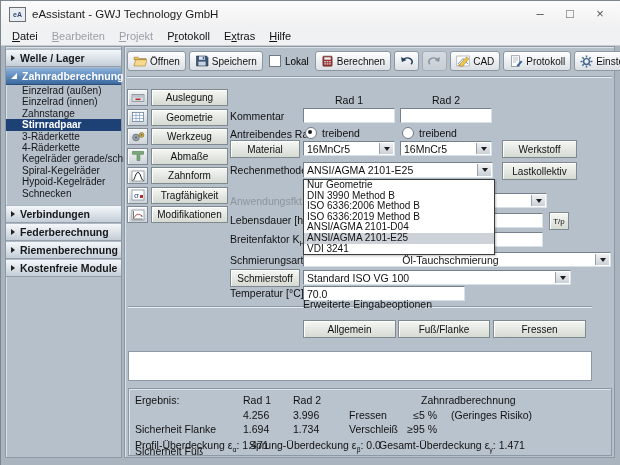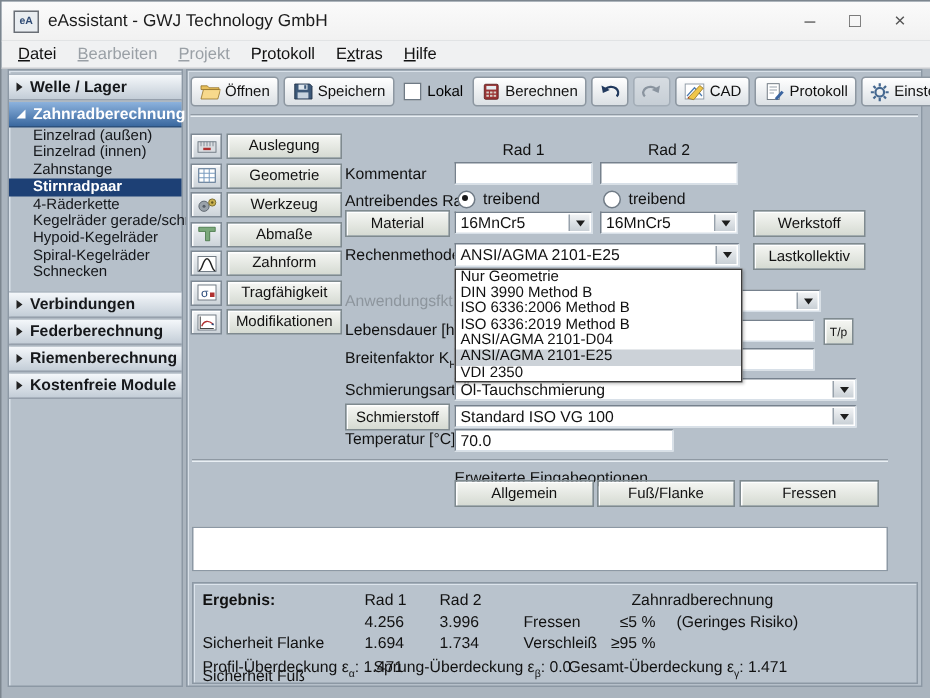--- a/index.html
+++ b/index.html
@@ -54,21 +54,21 @@
   
   .popup{position:absolute;left:178px;top:132px;width:190px;background:#fff;border:1px solid #3c3c3c;z-index:10;box-shadow:1px 1px 2px rgba(0,0,0,.25);}
   .popt{height:10.6px;line-height:10.6px;font-size:10px;color:#111;padding-left:3px;white-space:nowrap;}
   .popt.sel{background:#ccd2d8;}
   
   .results{position:absolute;left:3px;top:341px;width:482px;height:66px;border:1px solid #8c98a4;box-shadow:inset 1px 1px 0 #dce4ec;background:#b9c3cd;}
   .rtxt{position:absolute;font-size:10.5px;color:#111;white-space:nowrap;}
   .rval{position:absolute;font-size:10.5px;color:#111;width:46px;}
   .rright{text-align:right;}
   .msgbox{position:absolute;left:3px;top:304px;width:462px;height:28px;background:#fff;border:1px solid #8c98a4;}
-  .advlabel{position:absolute;left:178px;top:251px;font-size:10.5px;color:#111;margin-top:15px;}
+  .advlabel{position:absolute;left:178px;top:251px;font-size:10.5px;color:#111;}
   svg{display:block;}
 </style>
 </head>
 <body>
 
 <div id="win">
 
   <div class="titlebar">
     <div class="appicon">eA</div>
     <span class="wtitle">eAssistant - GWJ Technology GmbH</span>
@@ -95,24 +95,25 @@
           <span>Welle / Lager</span>
         </div>
       <div class="shead active">
           <span class="tri-exp"></span>
           <span>Zahnradberechnung</span>
         </div>
       <div class="sitem">Einzelrad (außen)</div>
       <div class="sitem">Einzelrad (innen)</div>
       <div class="sitem">Zahnstange</div>
       <div class="sitem sel">Stirnradpaar</div>
+      <div class="sitem">3-Räderkette</div>
       <div class="sitem">4-Räderkette</div>
       <div class="sitem">Kegelräder gerade/schräg</div>
+      <div class="sitem">Spiral-Kegelräder</div>
       <div class="sitem">Hypoid-Kegelräder</div>
-      <div class="sitem">Spiral-Kegelräder</div>
       <div class="sitem">Schnecken</div>
       <div class="sgap"></div>
       <div class="shead">
           <span class="tri-col"></span>
           <span>Verbindungen</span>
         </div>
       <div class="shead">
           <span class="tri-col"></span>
           <span>Federberechnung</span>
         </div>
@@ -334,66 +335,66 @@
     <span class="flabel" style="top:167px;">Lebensdauer [h]</span>
     <input class="field" style="left: 178px; top: 166px; width: 240px; height: 15px;" value="">
     <div class="btn3d abs" style="left:424px;top:165px;width:18px;height:16px;font-size:8px;">
         <span>T/p</span>
       </div>
 
     <span class="flabel" style="top:186px;"><span>Breitenfaktor K</span><sub>Hβ</sub><span> [-]</span></span>
     <input class="field" style="left: 178px; top: 185px; width: 240px; height: 15px;" value="">
 
     <span class="flabel" style="top:207px;">Schmierungsart</span>
-    <div class="field combo" style="left:178px;top:205px;width:268px;height:15px;">
+    <div class="field combo" style="left:178px;top:205px;width:308px;height:15px;justify-content:center;">
         <span>Öl-Tauchschmierung</span>
         <span class="arrowbox">
           <i></i>
         </span>
       </div>
 
     <div class="btn3d abs" style="left:105px;top:222px;width:68px;height:16px;">
         <span>Schmierstoff</span>
       </div>
     <div class="field combo" style="left:178px;top:223px;width:268px;height:15px;">
         <span>Standard ISO VG 100</span>
         <span class="arrowbox">
           <i></i>
         </span>
       </div>
 
     <span class="flabel" style="top:240px;">Temperatur [°C]</span>
-    <input class="field" style="left: 178px; top: 239px; width: 146px; height: 15px;" value="70.0">
+    <input class="field" style="left: 178px; top: 239px; width: 162px; height: 15px;" value="70.0">
 
     <div class="popup">
       <div class="popt">Nur Geometrie</div>
       <div class="popt">DIN 3990 Method B</div>
       <div class="popt">ISO 6336:2006 Method B</div>
       <div class="popt">ISO 6336:2019 Method B</div>
       <div class="popt">ANSI/AGMA 2101-D04</div>
       <div class="popt sel">ANSI/AGMA 2101-E25</div>
-      <div class="popt">VDI 2350</div>
+      <div class="popt">VDI 3241</div>
     </div>
 
     <div class="groove" style="position:absolute;left:3px;right:22px;top:259px;"></div>
     <div class="advlabel">Erweiterte Eingabeoptionen</div>
     <div class="btn3d abs" style="left:178px;top:273px;width:91px;height:16px;">
         <span>Allgemein</span>
       </div>
     <div class="btn3d abs" style="left:273px;top:273px;width:90px;height:16px;">
         <span>Fuß/Flanke</span>
       </div>
     <div class="btn3d abs" style="left:368px;top:273px;width:91px;height:16px;">
         <span>Fressen</span>
       </div>
 
     <div class="msgbox"></div>
 
     <div class="results">
-      <span class="rtxt" style="left:6px;top:5px;font-weight:bold;">Ergebnis:</span>
+      <span class="rtxt" style="left:6px;top:5px;font-weight:normal;">Ergebnis:</span>
       <span class="rtxt" style="left:114px;top:5px;">Rad 1</span>
       <span class="rtxt" style="left:164px;top:5px;">Rad 2</span>
       <span class="rtxt" style="left:292px;top:5px;">Zahnradberechnung</span>
 
       <span class="rtxt" style="left:6px;top:20px;margin-top:36px;">Sicherheit Fuß</span>
       <span class="rtxt" style="left:114px;top:20px;">4.256</span>
       <span class="rtxt" style="left:164px;top:20px;">3.996</span>
       <span class="rtxt" style="left:220px;top:20px;">Fressen</span>
       <span class="rval rright" style="left:262px;top:20px;">≤5 %</span>
       <span class="rtxt" style="left:322px;top:20px;">(Geringes Risiko)</span>

